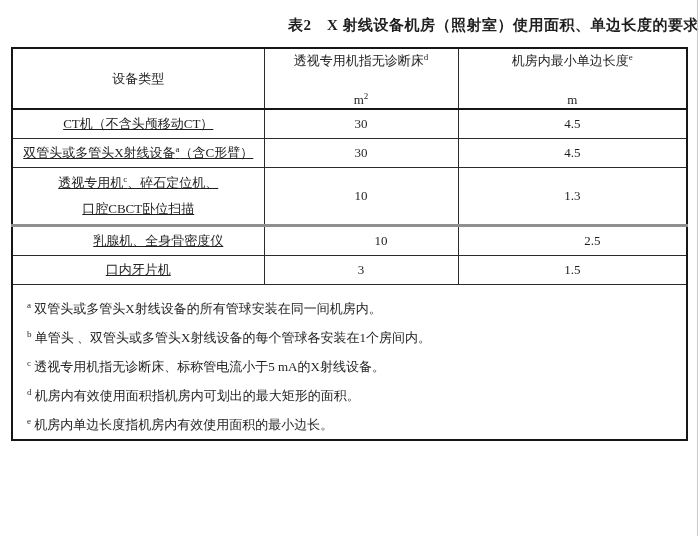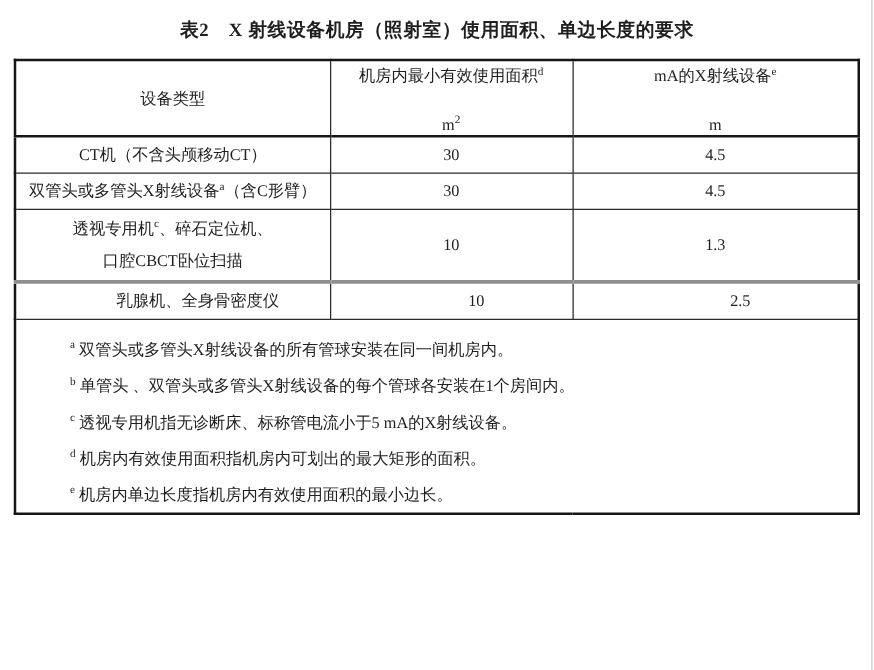--- a/index.html
+++ b/index.html
@@ -14,21 +14,21 @@
     position: relative;
   }
   .page-edge {
     position: absolute;
     top: 0; right: 1px; bottom: 0;
     width: 1px;
     background: #c9c9c9;
   }
   .doc-title {
     margin-top: 14px;
-    text-align: center;
+    text-align: right;
     font-size: 15px;
     line-height: 22px;
     font-weight: bold;
     letter-spacing: 0.5px;
   }
   table.req-table {
     margin: 11px 0 0 11px;
     width: 675px;
     border-collapse: collapse;
     table-layout: fixed;
@@ -41,53 +41,53 @@
     font-size: 13px;
     font-weight: normal;
     padding: 0;
   }
   tr.hdr th { height: 59px; border-bottom: 2px solid #161616; }
   .hdr-label { line-height: 18px; margin-top: 2px; }
   .hdr-unit  { line-height: 16px; margin-top: 22px; }
   tr.h-s td { height: 28px; }
   tr.h-d td { height: 56px; margin-left: 28px; }
   tr.thick-top td { border-top: 3px solid #8f8f8f; padding-left: 40px; }
-  .line { line-height: 26px; }
+  .line { line-height: 26px; text-decoration: underline; }
   .line:empty { display: none; }
   sup { font-size: 9px; line-height: 0; }
   td.fn-cell {
     height: 143px;
     text-align: left;
     vertical-align: top;
     padding: 9px 6px 0 14px;
   }
-  .fn-line { line-height: 29px; font-size: 13px; margin-left: 29px; }
+  .fn-line { line-height: 29px; font-size: 13px; }
 </style>
 </head>
 <body>
 
 <div class="doc-title">表2　X 射线设备机房（照射室）使用面积、单边长度的要求</div>
 
 <table class="req-table">
   <colgroup>
     <col style="width:252px">
     <col style="width:194px">
     <col style="width:229px">
   </colgroup>
   <tbody>
     <tr class="hdr">
       <th>
         <span>设备类型</span>
       </th>
       <th>
-        <div class="hdr-label"><span>机房内最小有效使用面积</span><sup>d</sup></div>
+        <div class="hdr-label"><span>透视专用机指无诊断床</span><sup>d</sup></div>
         <div class="hdr-unit"><span>m</span><sup>2</sup></div>
       </th>
       <th>
-        <div class="hdr-label"><span>mA的X射线设备</span><sup>e</sup></div>
+        <div class="hdr-label"><span>机房内最小单边长度</span><sup>e</sup></div>
         <div class="hdr-unit">m</div>
       </th>
     </tr>
 
     <tr class="h-s">
       <td>
         <div class="line"><span>CT机（不含头颅移动CT）</span><sup></sup><span></span></div>
 
       </td>
       <td>30</td>
@@ -116,20 +116,28 @@
     <tr class="h-s thick-top">
       <td>
         <div class="line"><span>乳腺机、全身骨密度仪</span><sup></sup><span></span></div>
 
       </td>
       <td>10</td>
       <td>2.5</td>
     </tr>
 
 
+    <tr class="h-s">
+      <td>
+        <div class="line"><span>口内牙片机</span><sup></sup><span></span></div>
+
+      </td>
+      <td>3</td>
+      <td>1.5</td>
+    </tr>
 
     <tr>
       <td class="fn-cell" colspan="3">
         <div class="fn-line"><sup>a</sup> <span>双管头或多管头X射线设备的所有管球安装在同一间机房内。</span></div>
         <div class="fn-line"><sup>b</sup> <span>单管头 、双管头或多管头X射线设备的每个管球各安装在1个房间内。</span></div>
         <div class="fn-line"><sup>c</sup> <span>透视专用机指无诊断床、标称管电流小于5 mA的X射线设备。</span></div>
         <div class="fn-line"><sup>d</sup> <span>机房内有效使用面积指机房内可划出的最大矩形的面积。</span></div>
         <div class="fn-line"><sup>e</sup> <span>机房内单边长度指机房内有效使用面积的最小边长。</span></div>
       </td>
     </tr>

